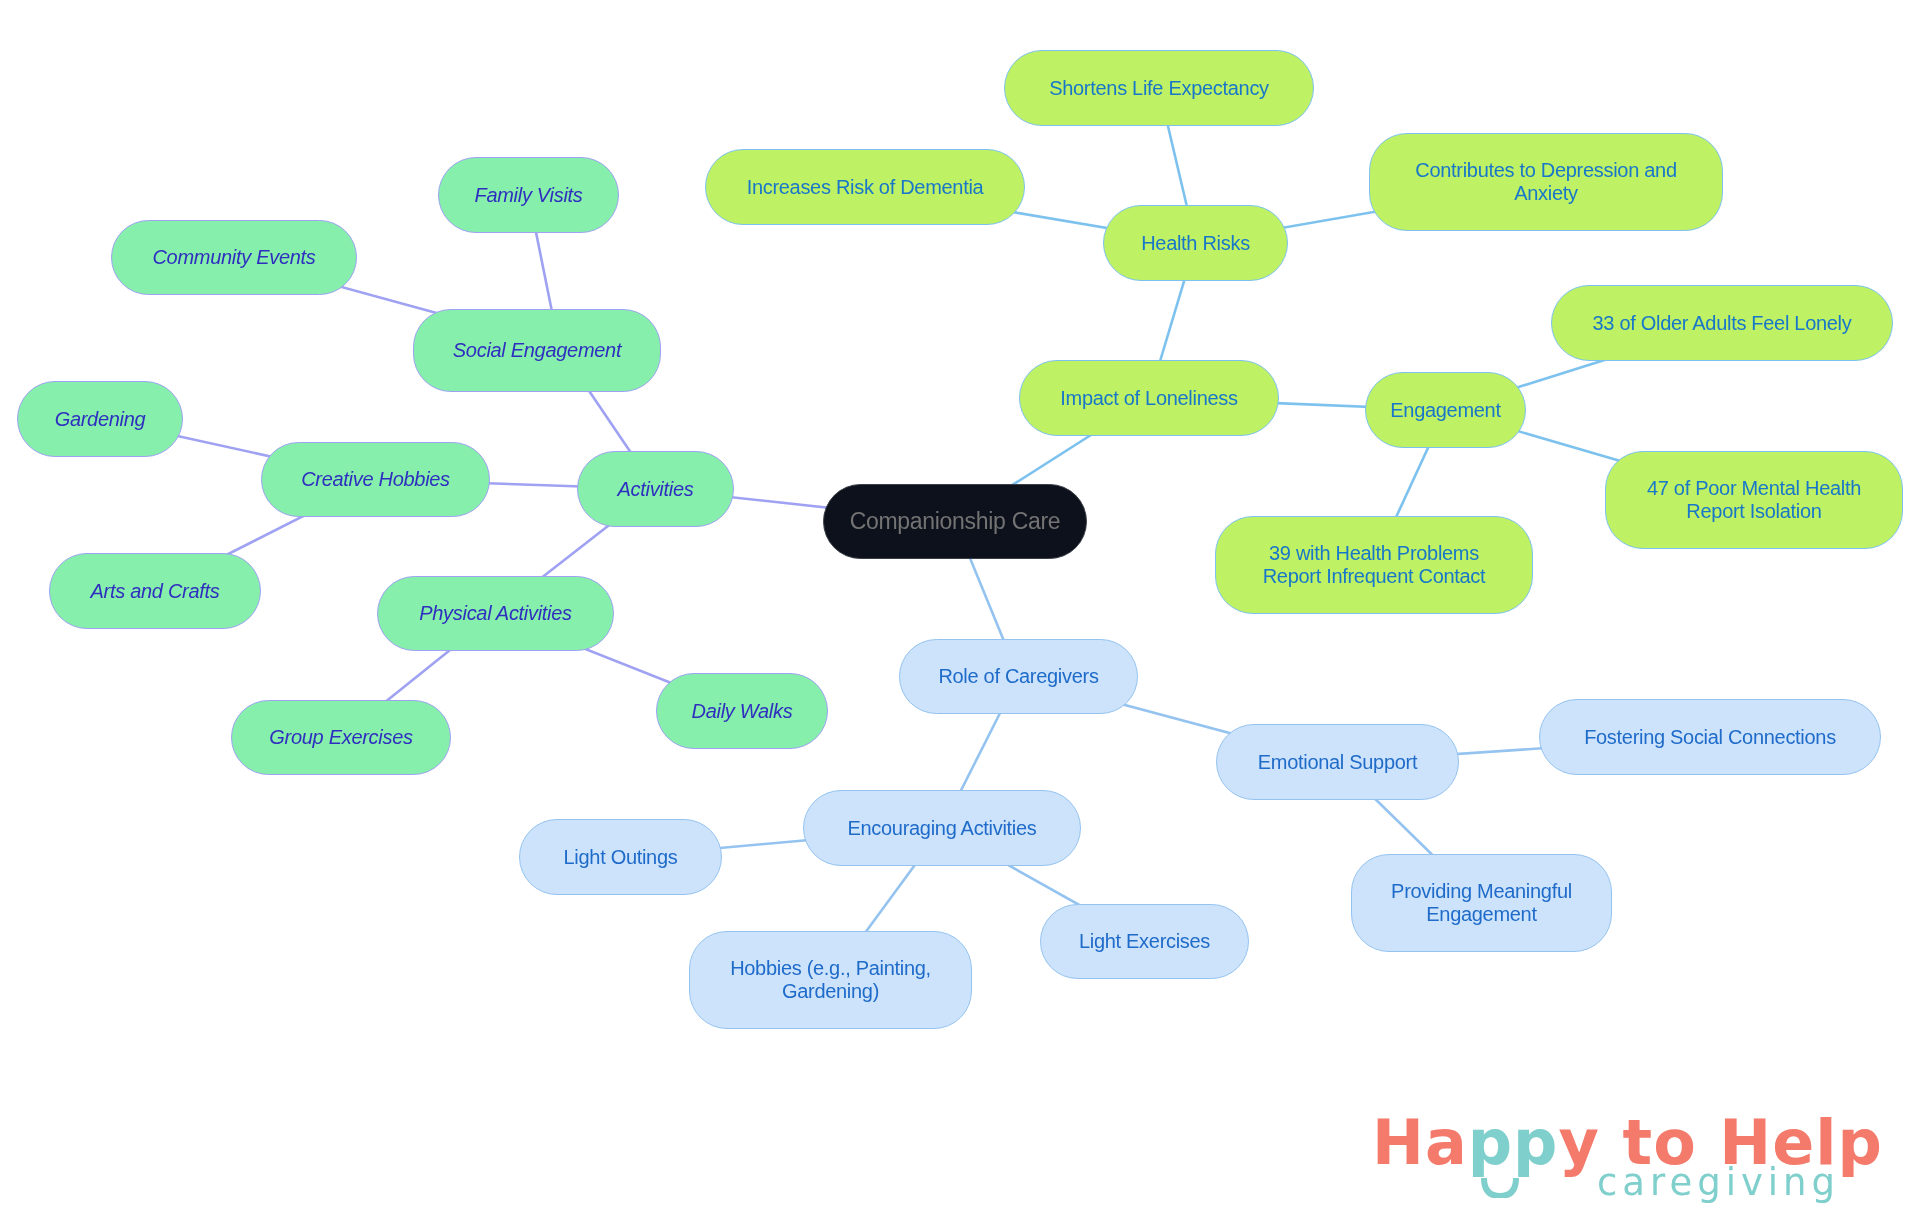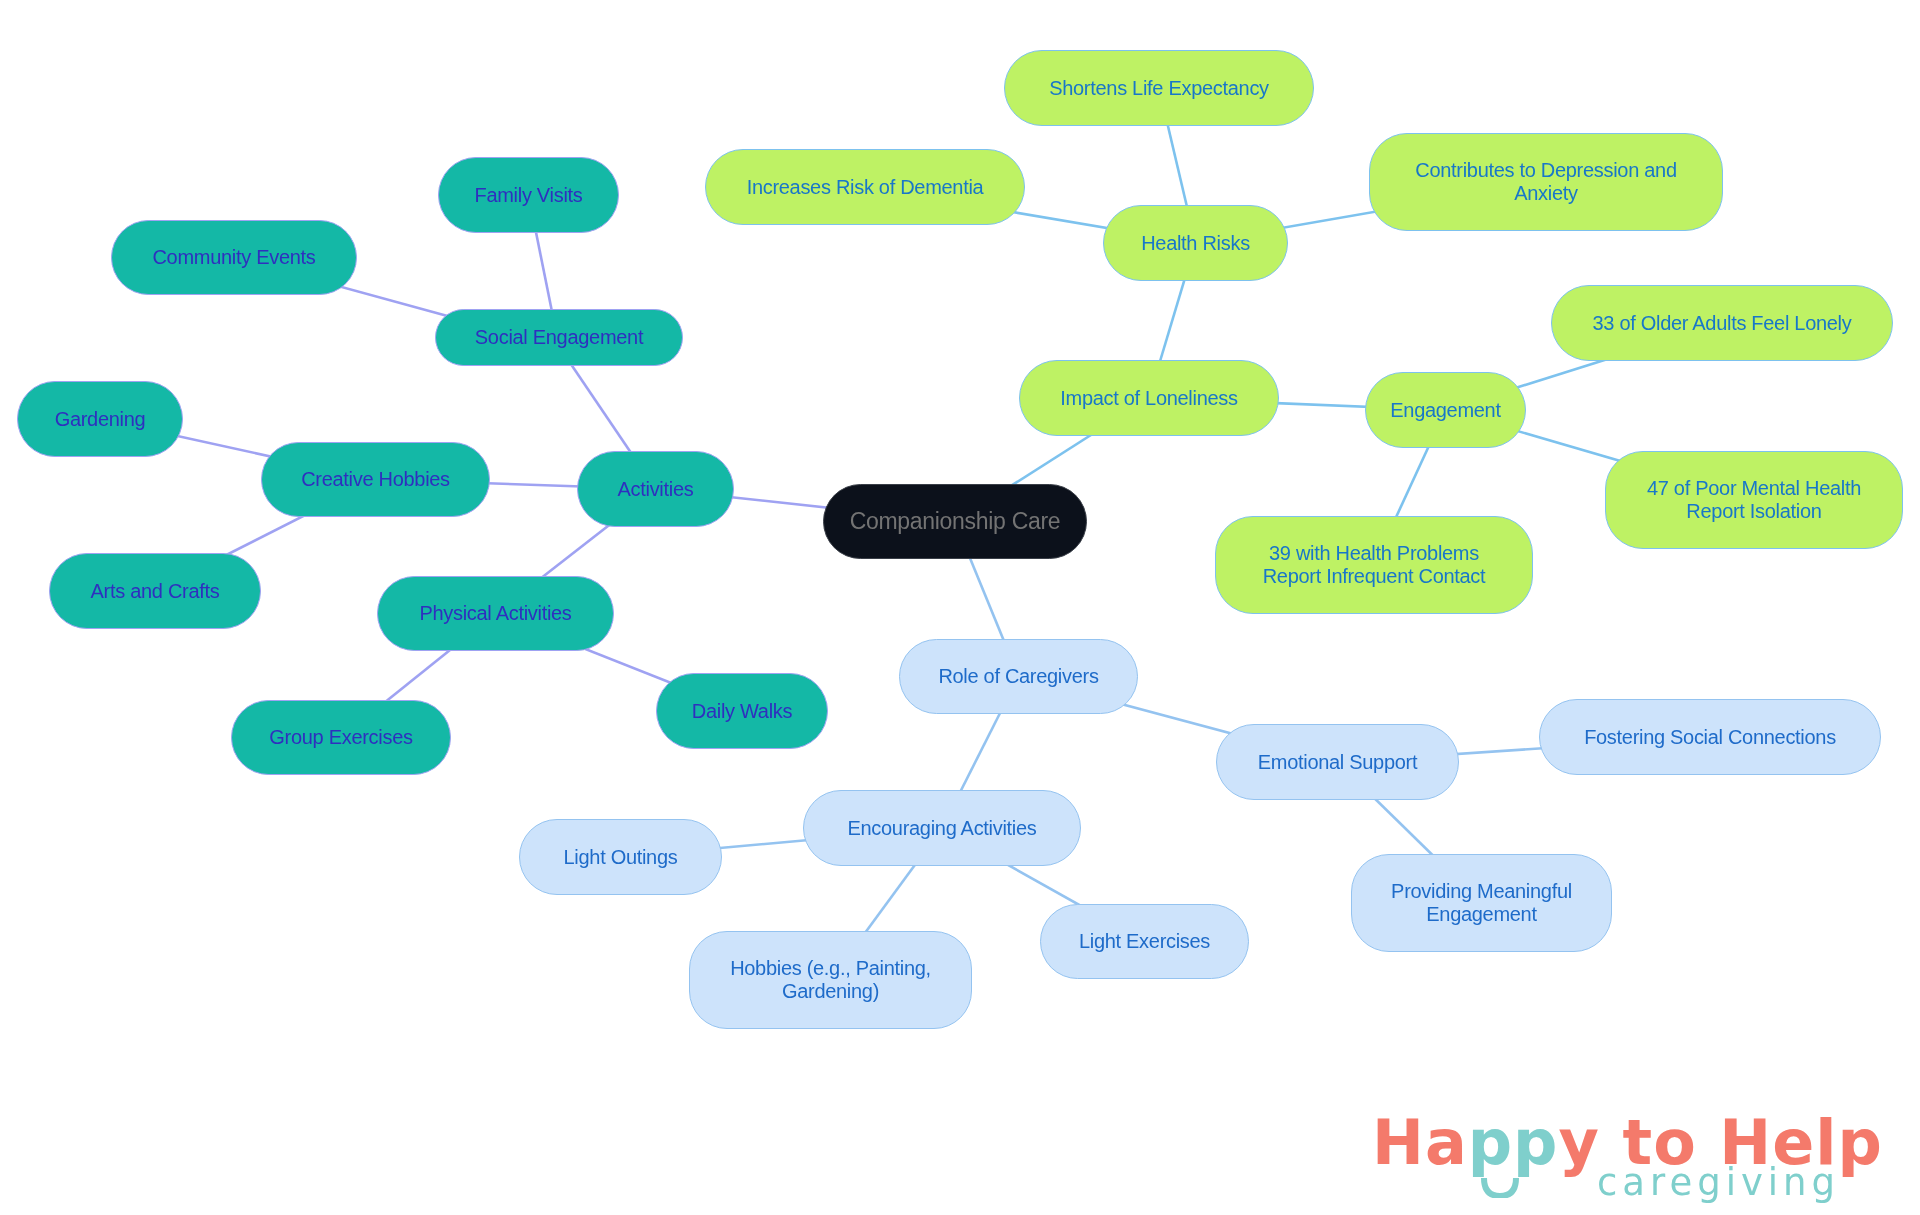--- a/index.html
+++ b/index.html
@@ -4,21 +4,21 @@
 <style>
   html, body { margin: 0; padding: 0; background: #ffffff; }
   body { width: 1920px; height: 1215px; position: relative; overflow: hidden;
          font-family: "Liberation Sans", "DejaVu Sans", sans-serif; }
   #edges { position: absolute; left: 0; top: 0; width: 1920px; height: 1215px; }
   .node { position: absolute; box-sizing: border-box; border-radius: 38px;
           display: flex; align-items: center; justify-content: center; text-align: center;
           font-size: 20px; line-height: 23px; letter-spacing: -0.3px; padding: 0 18px;
           border-width: 1.5px; border-style: solid; cursor: pointer; }
   .node.root { background: #0c111b; border-color: #3a3f48; color: #737373; font-size: 23px; }
-  .node.purple { background: #14b8a6; border-color: #9fa2f2; color: #2f2fbf; }
+  .node.purple { background: #86efac; border-color: #9fa2f2; color: #2f2fbf; font-style: italic; }
   .node.sky { background: #bef264; border-color: #7dc2ee; color: #1877c9; }
   .node.pale { background: #cde3fb; border-color: #94c3f0; color: #1e6bc9; align-items: center; }
   .node span { white-space: pre-line; }
   #logo { position: absolute; left: 1372px; top: 1108px; width: 460px; height: 95px; }
   .logo-main { position: absolute; left: 0; top: 0; font-family: "DejaVu Sans", sans-serif;
                font-weight: bold; font-size: 62px; line-height: 70px; letter-spacing: 1px; color: #f47a6b; white-space: nowrap; }
   .logo-main .teal { color: #7fcfcc; }
   .logo-sub { position: absolute; left: 225px; top: 60px; font-family: "DejaVu Sans", sans-serif;
               font-size: 37px; letter-spacing: 5px; color: #7fcfcc; line-height: 30px; }
   .logo-smile { position: absolute; left: 108px; top: 68px; width: 40px; height: 22px; }
@@ -56,21 +56,21 @@
     <line x1="942" y1="828" x2="1144.5" y2="941.5" stroke="#94c3f0" stroke-width="2.6"></line>
   </svg>
 
 <div id="nodes">
     <div class="node root" style="left: 823px; top: 484px; width: 264px; height: 75px;">
       <span>Companionship Care</span>
     </div>
     <div class="node purple" style="left: 577px; top: 451px; width: 157px; height: 76px;">
       <span>Activities</span>
     </div>
-    <div class="node purple" style="left: 435px; top: 309px; width: 248px; height: 57px;">
+    <div class="node purple" style="left: 413px; top: 309px; width: 248px; height: 83px;">
       <span>Social Engagement</span>
     </div>
     <div class="node purple" style="left: 438px; top: 157px; width: 181px; height: 76px;">
       <span>Family Visits</span>
     </div>
     <div class="node purple" style="left: 111px; top: 220px; width: 246px; height: 75px;">
       <span>Community Events</span>
     </div>
     <div class="node purple" style="left: 261px; top: 442px; width: 229px; height: 75px;">
       <span>Creative Hobbies</span>

